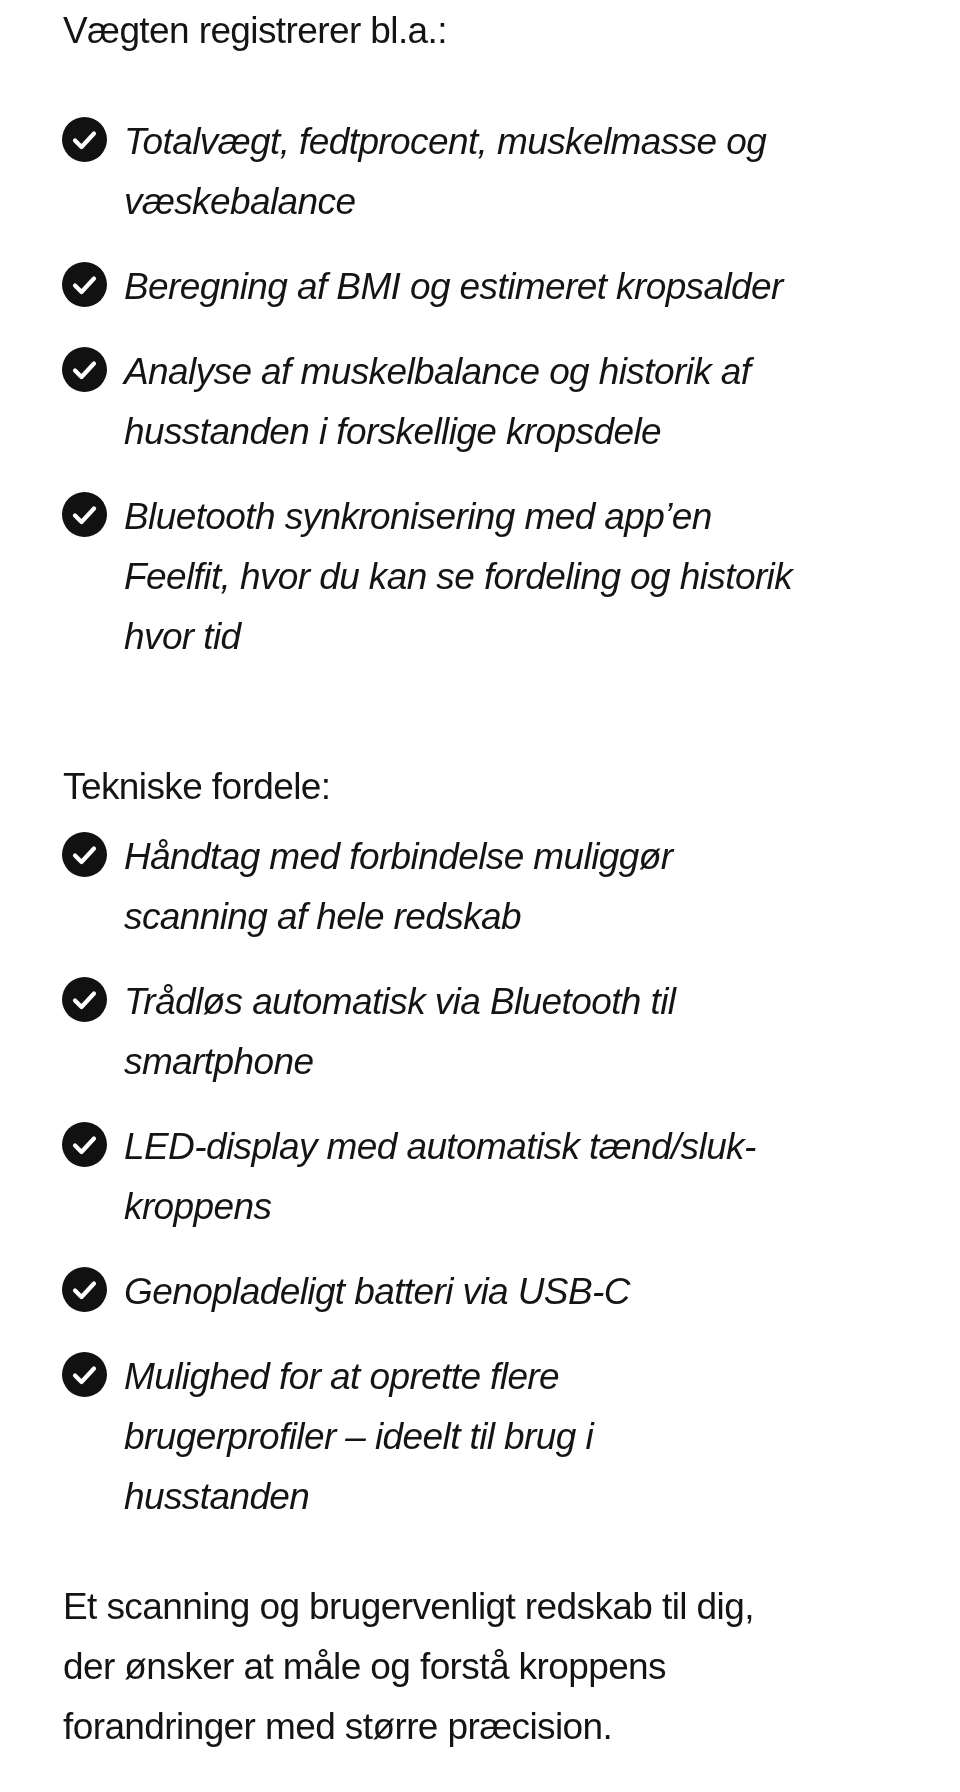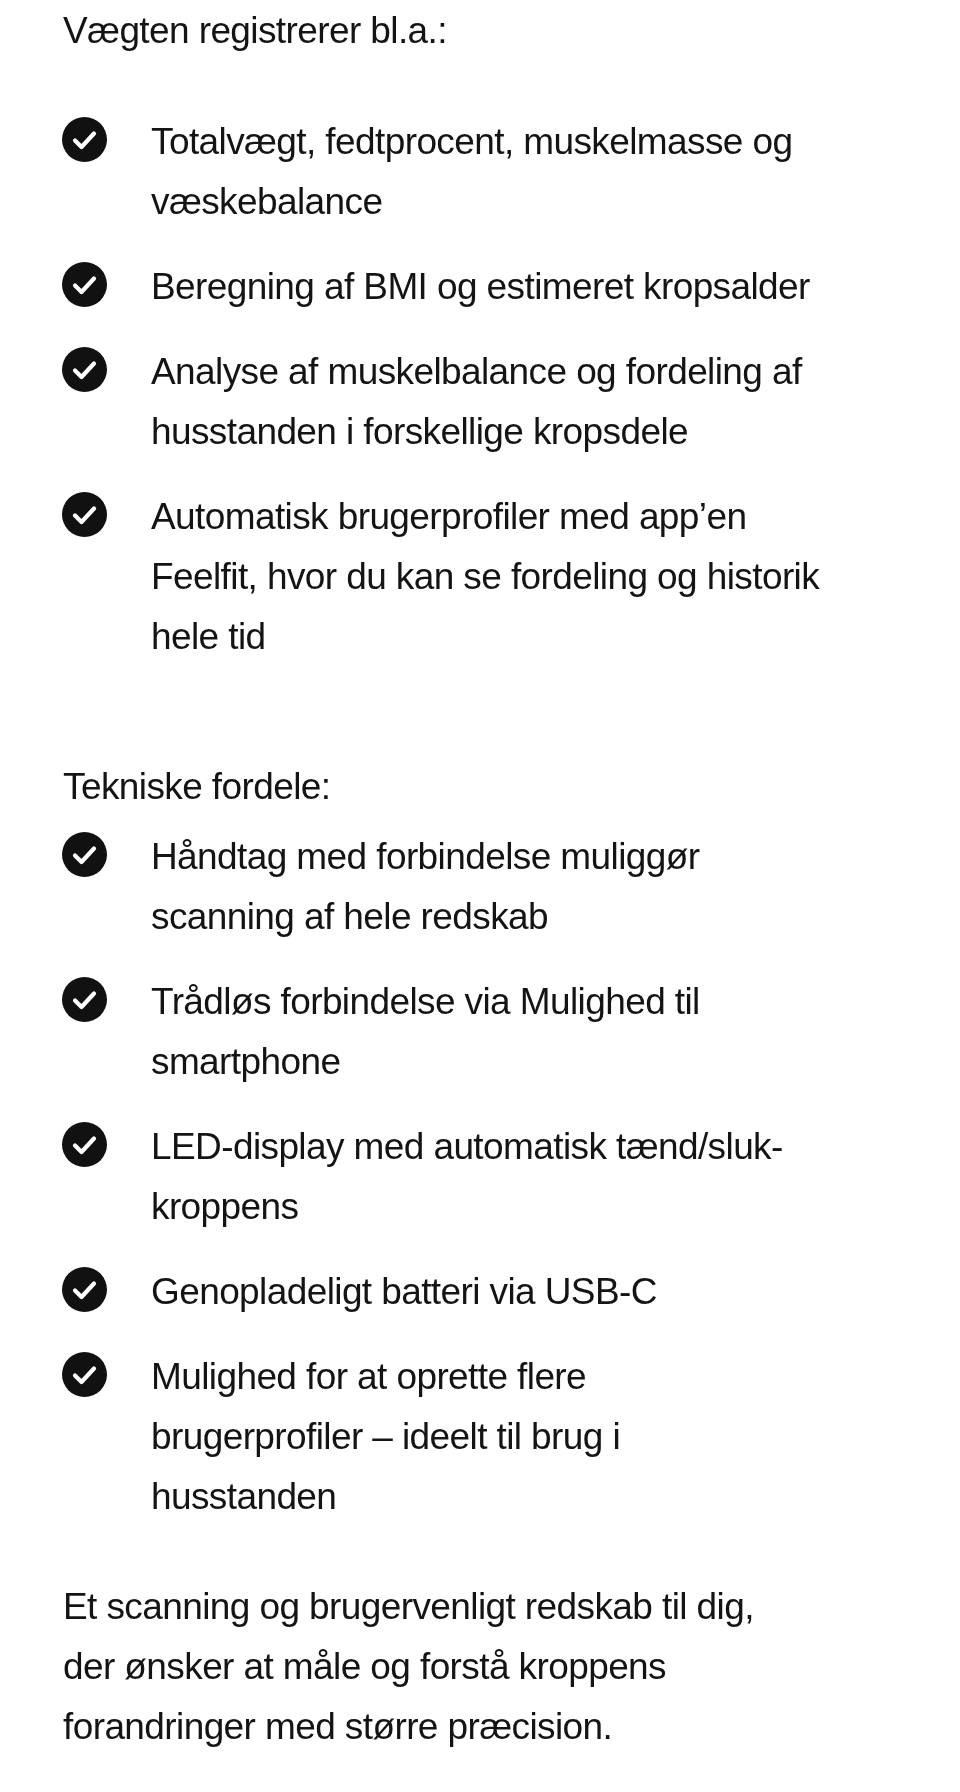--- a/index.html
+++ b/index.html
@@ -23,21 +23,21 @@
     }
     .line {
       position: absolute;
       height: 60px;
       line-height: 60px;
       font-size: 37px;
       letter-spacing: -0.6px;
       white-space: nowrap;
     }
     .para-line { left: 63px; text-align: center; }
-    .item-line { left: 151px; }
+    .item-line { left: 124px; font-style: italic; }
     .check {
       position: absolute;
       left: 62px;
       width: 45px;
       height: 45px;
       border-radius: 50%;
       background: #111111;
     }
     .check svg {
       position: absolute;
@@ -74,33 +74,33 @@
       </span>
       <div class="line item-line" style="top:257px">Beregning af BMI og estimeret kropsalder</div>
     </div>
 
     <div>
       <span class="check" style="top:347px">
         <svg viewBox="0 0 45 45">
             <path d="M13 23.5 L19.5 30 L32 16.5" fill="none" stroke="#fff" stroke-width="4.2" stroke-linecap="round" stroke-linejoin="round"></path>
           </svg>
       </span>
-      <div class="line item-line" style="top:342px">Analyse af muskelbalance og fordeling af</div>
+      <div class="line item-line" style="top:342px">Analyse af muskelbalance og historik af</div>
       <div class="line item-line" style="top:402px">husstanden i forskellige kropsdele</div>
     </div>
 
     <div>
       <span class="check" style="top:492px">
         <svg viewBox="0 0 45 45">
             <path d="M13 23.5 L19.5 30 L32 16.5" fill="none" stroke="#fff" stroke-width="4.2" stroke-linecap="round" stroke-linejoin="round"></path>
           </svg>
       </span>
-      <div class="line item-line" style="top:487px">Automatisk brugerprofiler med app’en</div>
+      <div class="line item-line" style="top:487px">Bluetooth synkronisering med app’en</div>
       <div class="line item-line" style="top:547px">Feelfit, hvor du kan se fordeling og historik</div>
-      <div class="line item-line" style="top:607px">hele tid</div>
+      <div class="line item-line" style="top:607px">hvor tid</div>
     </div>
   </div>
 
   <div class="line para-line" style="top:757px">Tekniske fordele:</div>
 
   <div>
 
     <div>
       <span class="check" style="top:832px">
         <svg viewBox="0 0 45 45">
@@ -110,21 +110,21 @@
       <div class="line item-line" style="top:827px">Håndtag med forbindelse muliggør</div>
       <div class="line item-line" style="top:887px">scanning af hele redskab</div>
     </div>
 
     <div>
       <span class="check" style="top:977px">
         <svg viewBox="0 0 45 45">
             <path d="M13 23.5 L19.5 30 L32 16.5" fill="none" stroke="#fff" stroke-width="4.2" stroke-linecap="round" stroke-linejoin="round"></path>
           </svg>
       </span>
-      <div class="line item-line" style="top:972px">Trådløs forbindelse via Mulighed til</div>
+      <div class="line item-line" style="top:972px">Trådløs automatisk via Bluetooth til</div>
       <div class="line item-line" style="top:1032px">smartphone</div>
     </div>
 
     <div>
       <span class="check" style="top:1122px">
         <svg viewBox="0 0 45 45">
             <path d="M13 23.5 L19.5 30 L32 16.5" fill="none" stroke="#fff" stroke-width="4.2" stroke-linecap="round" stroke-linejoin="round"></path>
           </svg>
       </span>
       <div class="line item-line" style="top:1117px">LED-display med automatisk tænd/sluk-</div>

